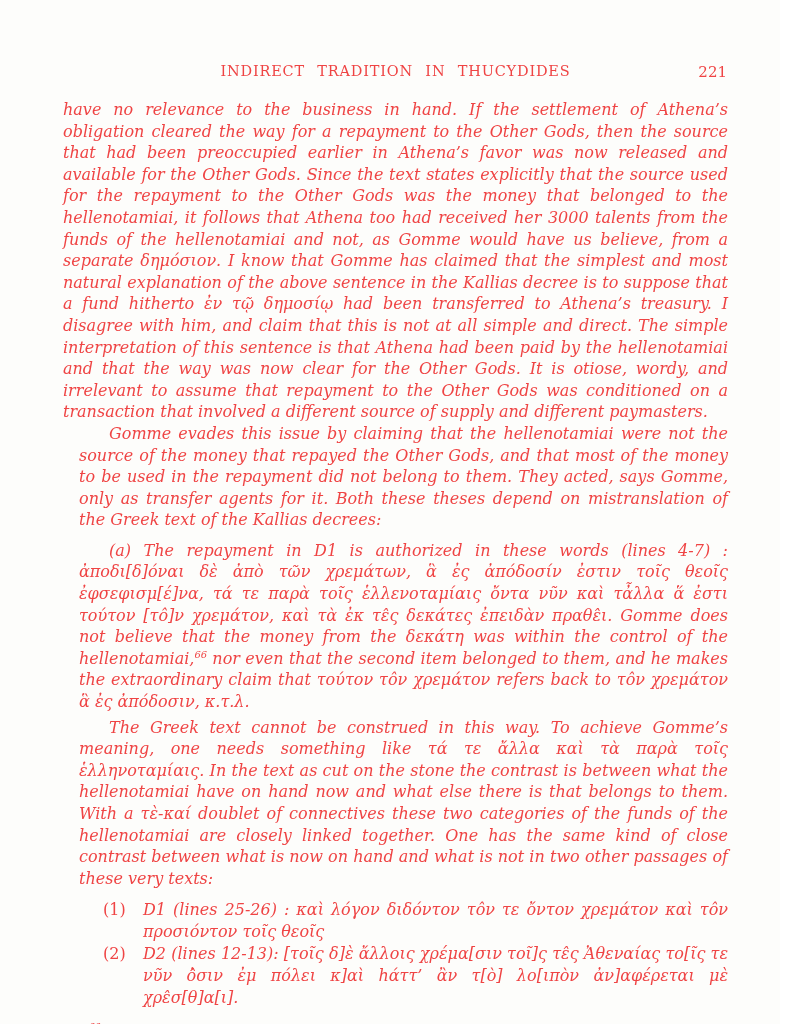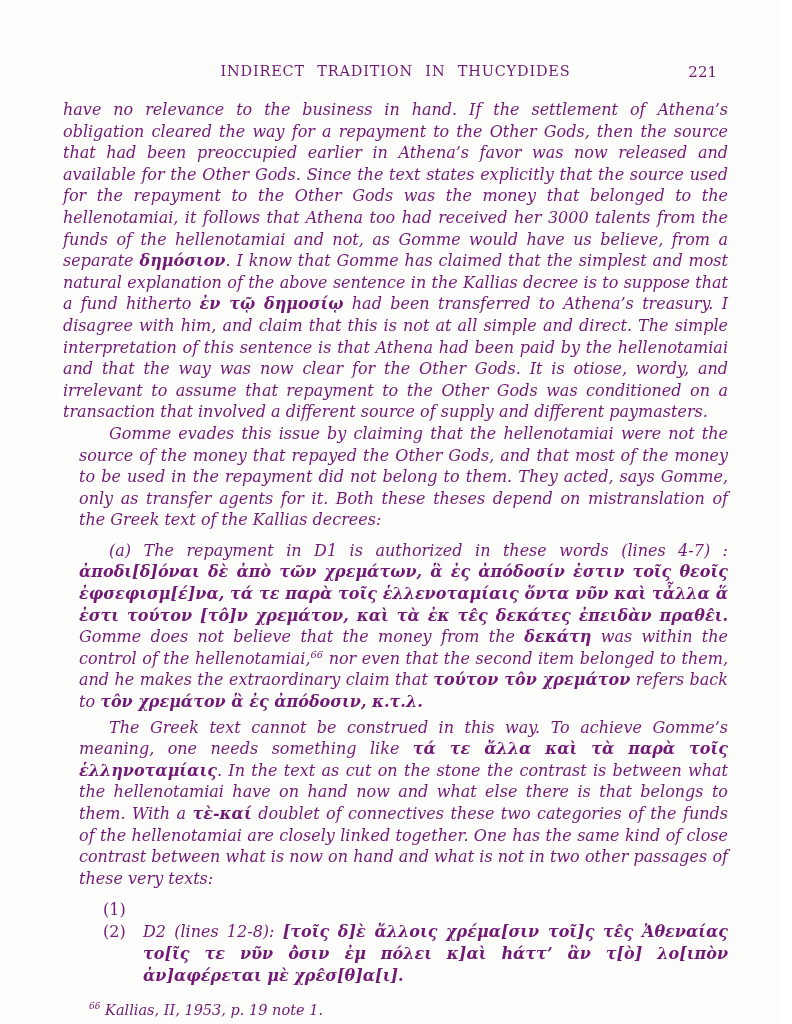--- a/index.html
+++ b/index.html
@@ -6,21 +6,21 @@
     margin: 0;
     padding: 0;
     background: #ffffff;
   }
   .page {
     position: relative;
     width: 780px;
     height: 1024px;
     box-sizing: border-box;
     background: #fdfdfb;
-    color: #701a75;
+    color: #ef4444;
     font-family: "DejaVu Serif", serif;
     padding: 63px 52px 0 63px;
     overflow: hidden;
   }
   .pagehead {
     position: relative;
     height: 20px;
     margin-bottom: 16px;
   }
   .head-title {
@@ -28,37 +28,37 @@
     left: 0;
     right: 0;
     text-align: center;
     font-size: 14.5px;
     letter-spacing: 0.8px;
     word-spacing: 7px;
     white-space: nowrap;
   }
   .head-pagenum {
     position: absolute;
-    right: 11px;
+    right: 1px;
     top: 0;
     font-size: 15px;
     margin-left: 20px;
   }
   .para {
     margin: 0;
     font-size: 16px;
     line-height: 21.6px;
     text-align: justify;
   }
   .para.indent { text-indent: 30px; margin-left: 16px; }
   
   .para:nth-of-type(3) { margin-top: 9px; }
   .para:nth-of-type(4) { margin-top: 4px; }
   .run { white-space: normal; font-style: italic; }
-  .run-greek { font-style: italic; font-weight: bold; }
+  .run-greek { font-style: italic; }
   .run-italic { font-style: italic; }
   .run-sup {
     vertical-align: super;
     font-size: 62%;
     line-height: 0;
   }
   .quote-list {
     margin-top: 10px;
     font-size: 16px;
     line-height: 21.8px;
@@ -91,21 +91,22 @@
     <div class="head-pagenum">221</div>
   </div>
   <main>
       <p class="para"><span class="run run-roman">have no relevance to the business in hand.  If the settlement of Athena’s obligation cleared the way for a repayment to the Other Gods, then the source that had been preoccupied earlier in Athena’s favor was now released and available for the Other Gods.  Since the text states explicitly that the source used for the repayment to the Other Gods was the money that belonged to the hellenotamiai, it follows that Athena too had received her 3000 talents from the funds of the hellenotamiai and not, as Gomme would have us believe, from a separate </span><span class="run run-greek">δημόσιον</span><span class="run run-roman">.  I know that Gomme has claimed that the simplest and most natural explanation of the above sentence in the Kallias decree is to suppose that a fund hitherto </span><span class="run run-greek">ἐν τῷ δημοσίῳ</span><span class="run run-roman"> had been transferred to Athena’s treasury.  I disagree with him, and claim that this is not at all simple and direct.  The simple interpretation of this sentence is that Athena had been paid by the hellenotamiai and that the way was now clear for the Other Gods.  It is otiose, wordy, and irrelevant to assume that repayment to the Other Gods was conditioned on a transaction that involved a different source of supply and different paymasters.</span></p>
       <p class="para indent"><span class="run run-roman">Gomme evades this issue by claiming that the hellenotamiai were not the source of the money that repayed the Other Gods, and that most of the money to be used in the repayment did not belong to them.  They acted, says Gomme, only as transfer agents for it.  Both these theses depend on mistranslation of the Greek text of the Kallias decrees:</span></p>
       <p class="para indent"><span class="run run-roman">(a)  The repayment in D1 is authorized in these words (lines 4-7) : </span><span class="run run-greek">ἀποδι[δ]όναι δὲ ἀπὸ τῶν χρεμάτων, ἃ ἐς ἀπόδοσίν ἐστιν τοῖς θεοῖς ἐφσεφισμ[έ]να, τά τε παρὰ τοῖς ἑλλενοταμίαις ὄντα νῦν καὶ τἆλλα ἅ ἐστι τούτον [τô]ν χρεμάτον, καὶ τὰ ἐκ τε̂ς δεκάτες ἐπειδὰν πραθε̂ι.</span><span class="run run-roman">  Gomme does not believe that the money from the </span><span class="run run-greek">δεκάτη</span><span class="run run-roman"> was within the control of the hellenotamiai,</span><span class="run run-sup">66</span><span class="run run-roman"> nor even that the second item belonged to them, and he makes the extraordinary claim that </span><span class="run run-greek">τούτον τôν χρεμάτον</span><span class="run run-roman"> refers back to </span><span class="run run-greek">τôν χρεμάτον ἃ ἐς ἀπόδοσιν, κ.τ.λ.</span></p>
       <p class="para indent"><span class="run run-roman">The Greek text cannot be construed in this way.  To achieve Gomme’s meaning, one needs something like </span><span class="run run-greek">τά τε ἄλλα καὶ τὰ παρὰ τοῖς ἑλληνοταμίαις</span><span class="run run-roman">.  In the text as cut on the stone the contrast is between what the hellenotamiai have on hand now and what else there is that belongs to them.  With a </span><span class="run run-greek">τὲ-καί</span><span class="run run-roman"> doublet of connectives these two categories of the funds of the hellenotamiai are closely linked together.  One has the same kind of close contrast between what is now on hand and what is not in two other passages of these very texts:</span></p>
       <div class="quote-list">
         <div class="list-item">
           <span class="marker">(1)</span>
+          <span class="li-text"><span class="run run-roman">D1 (lines 25-26) : </span><span class="run run-greek">καὶ λόγον διδόντον τôν τε ὄντον χρεμάτον καὶ τôν προσιόντον τοῖς θεοῖς</span></span>
         </div>
         <div class="list-item">
           <span class="marker">(2)</span>
-          <span class="li-text"><span class="run run-roman">D2 (lines 12-8): </span><span class="run run-greek">[τοῖς δ]ὲ ἄλλοις χρέμα[σιν τοῖ]ς τε̂ς Ἀθεναίας το[ῖς τε νῦν ὀ̂σιν ἐμ πόλει κ]αὶ hάττ’ ἂν τ[ὸ] λο[ιπὸν ἀν]αφέρεται μὲ χρε̂σ[θ]α[ι].</span></span>
+          <span class="li-text"><span class="run run-roman">D2 (lines 12-13): </span><span class="run run-greek">[τοῖς δ]ὲ ἄλλοις χρέμα[σιν τοῖ]ς τε̂ς Ἀθεναίας το[ῖς τε νῦν ὀ̂σιν ἐμ πόλει κ]αὶ hάττ’ ἂν τ[ὸ] λο[ιπὸν ἀν]αφέρεται μὲ χρε̂σ[θ]α[ι].</span></span>
         </div>
       </div>
       <div class="footnote"><span class="run run-sup">66</span><span class="run run-italic"> Kallias</span><span class="run run-roman">, II, 1953, p. 19 note 1.</span></div>
     </main>
 </div>
 
 </body></html>

